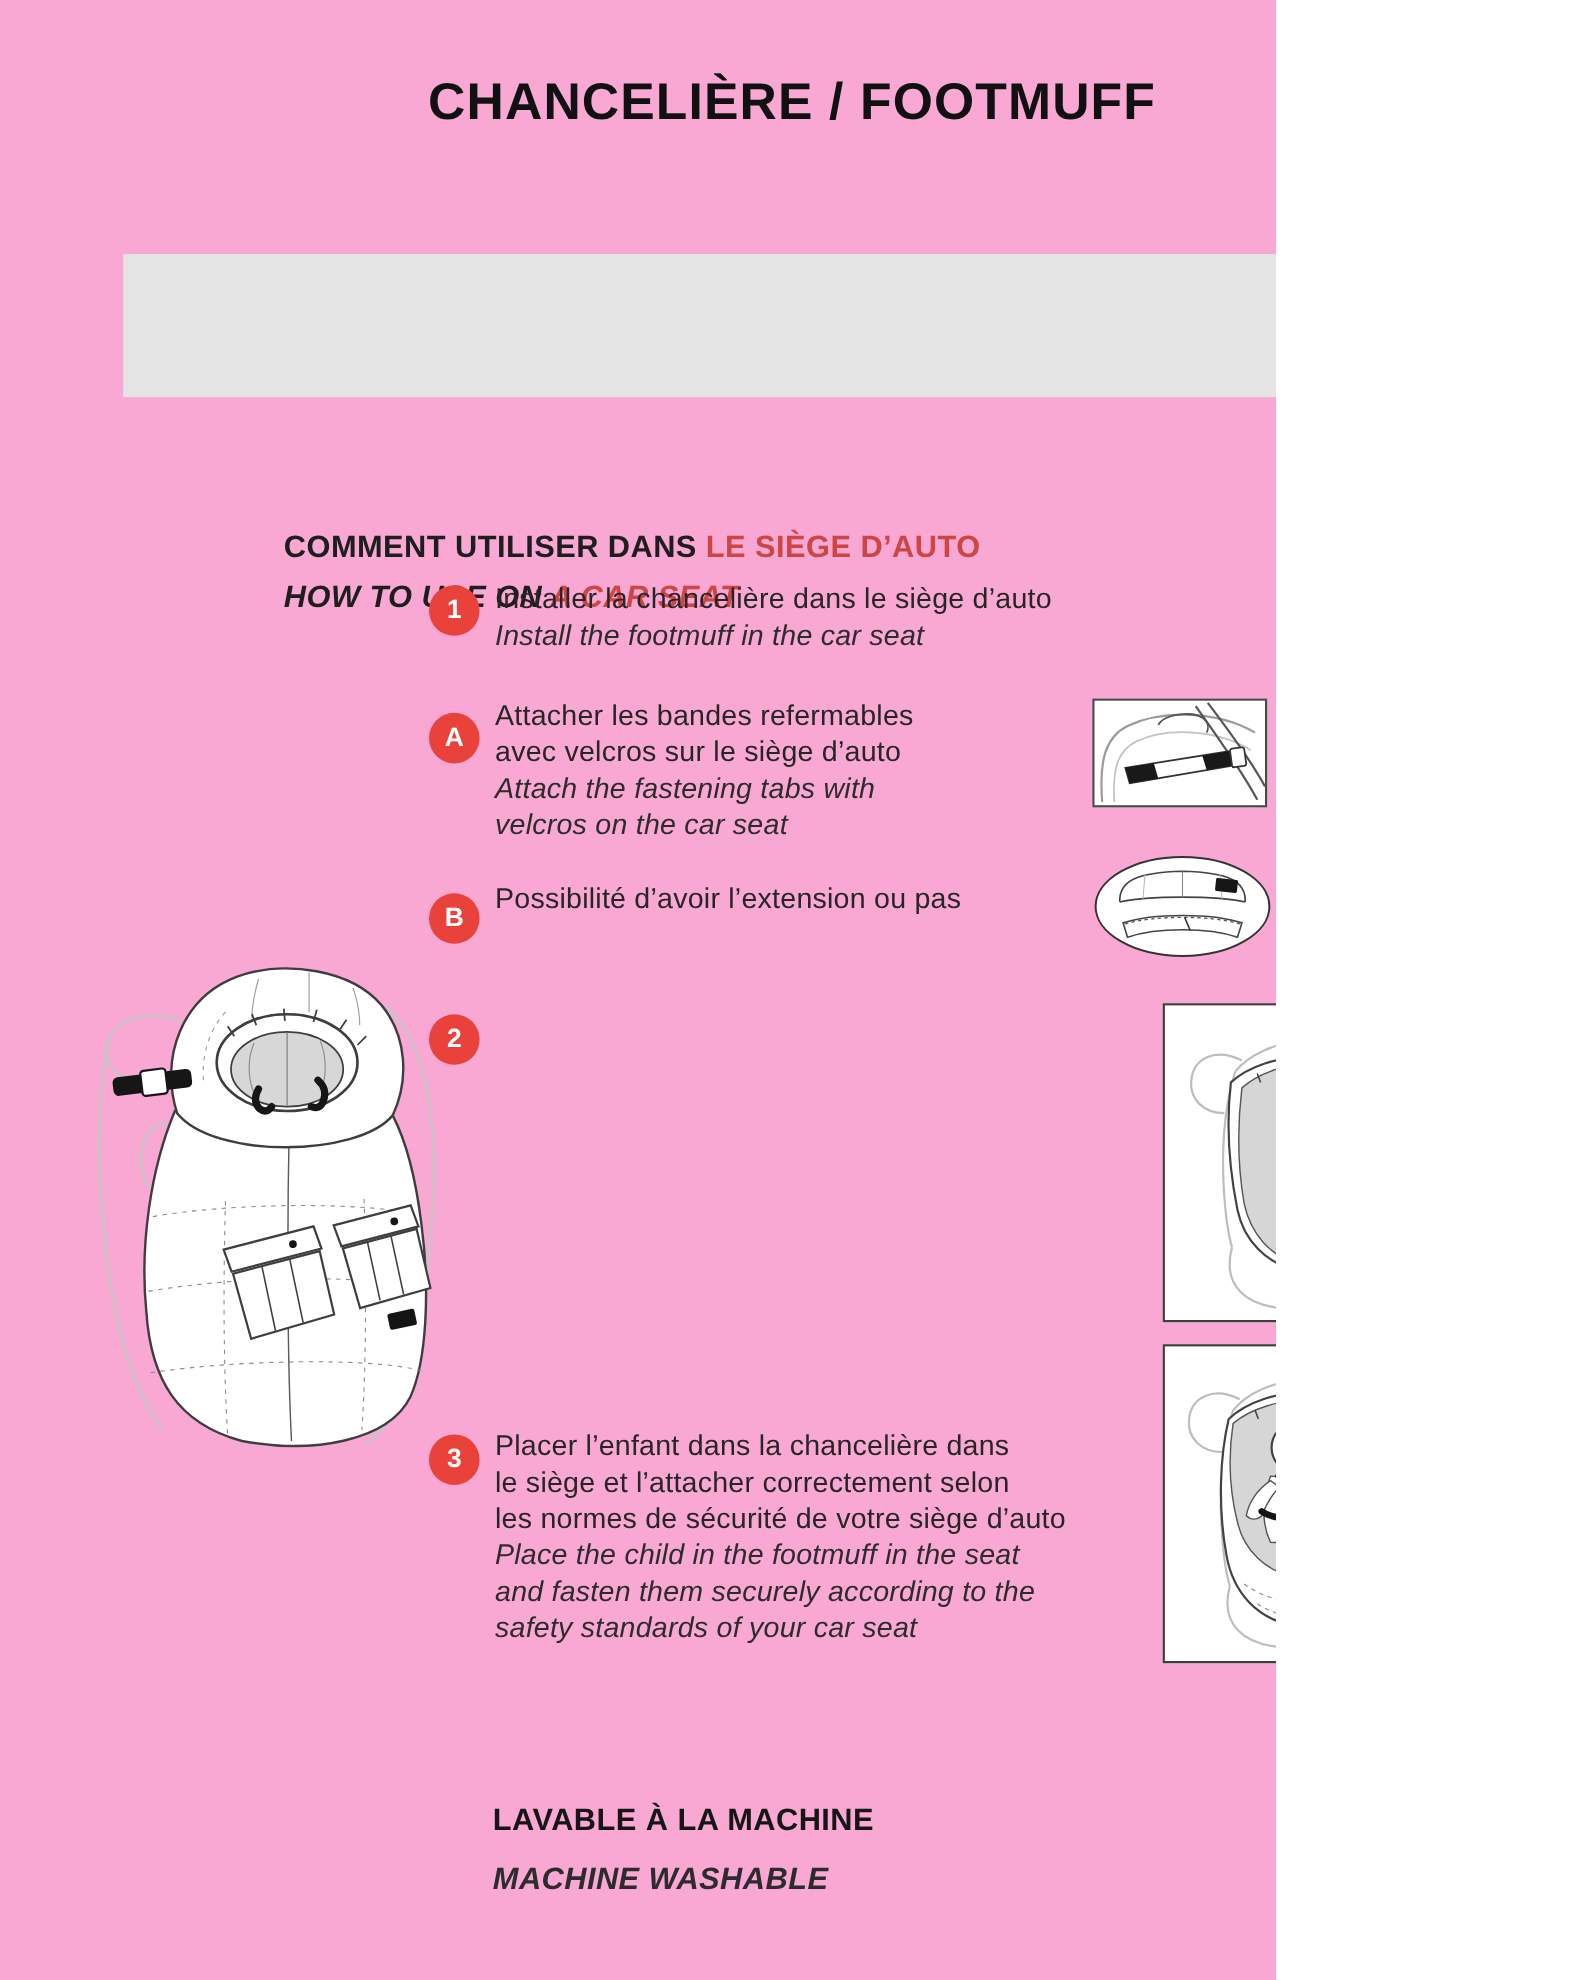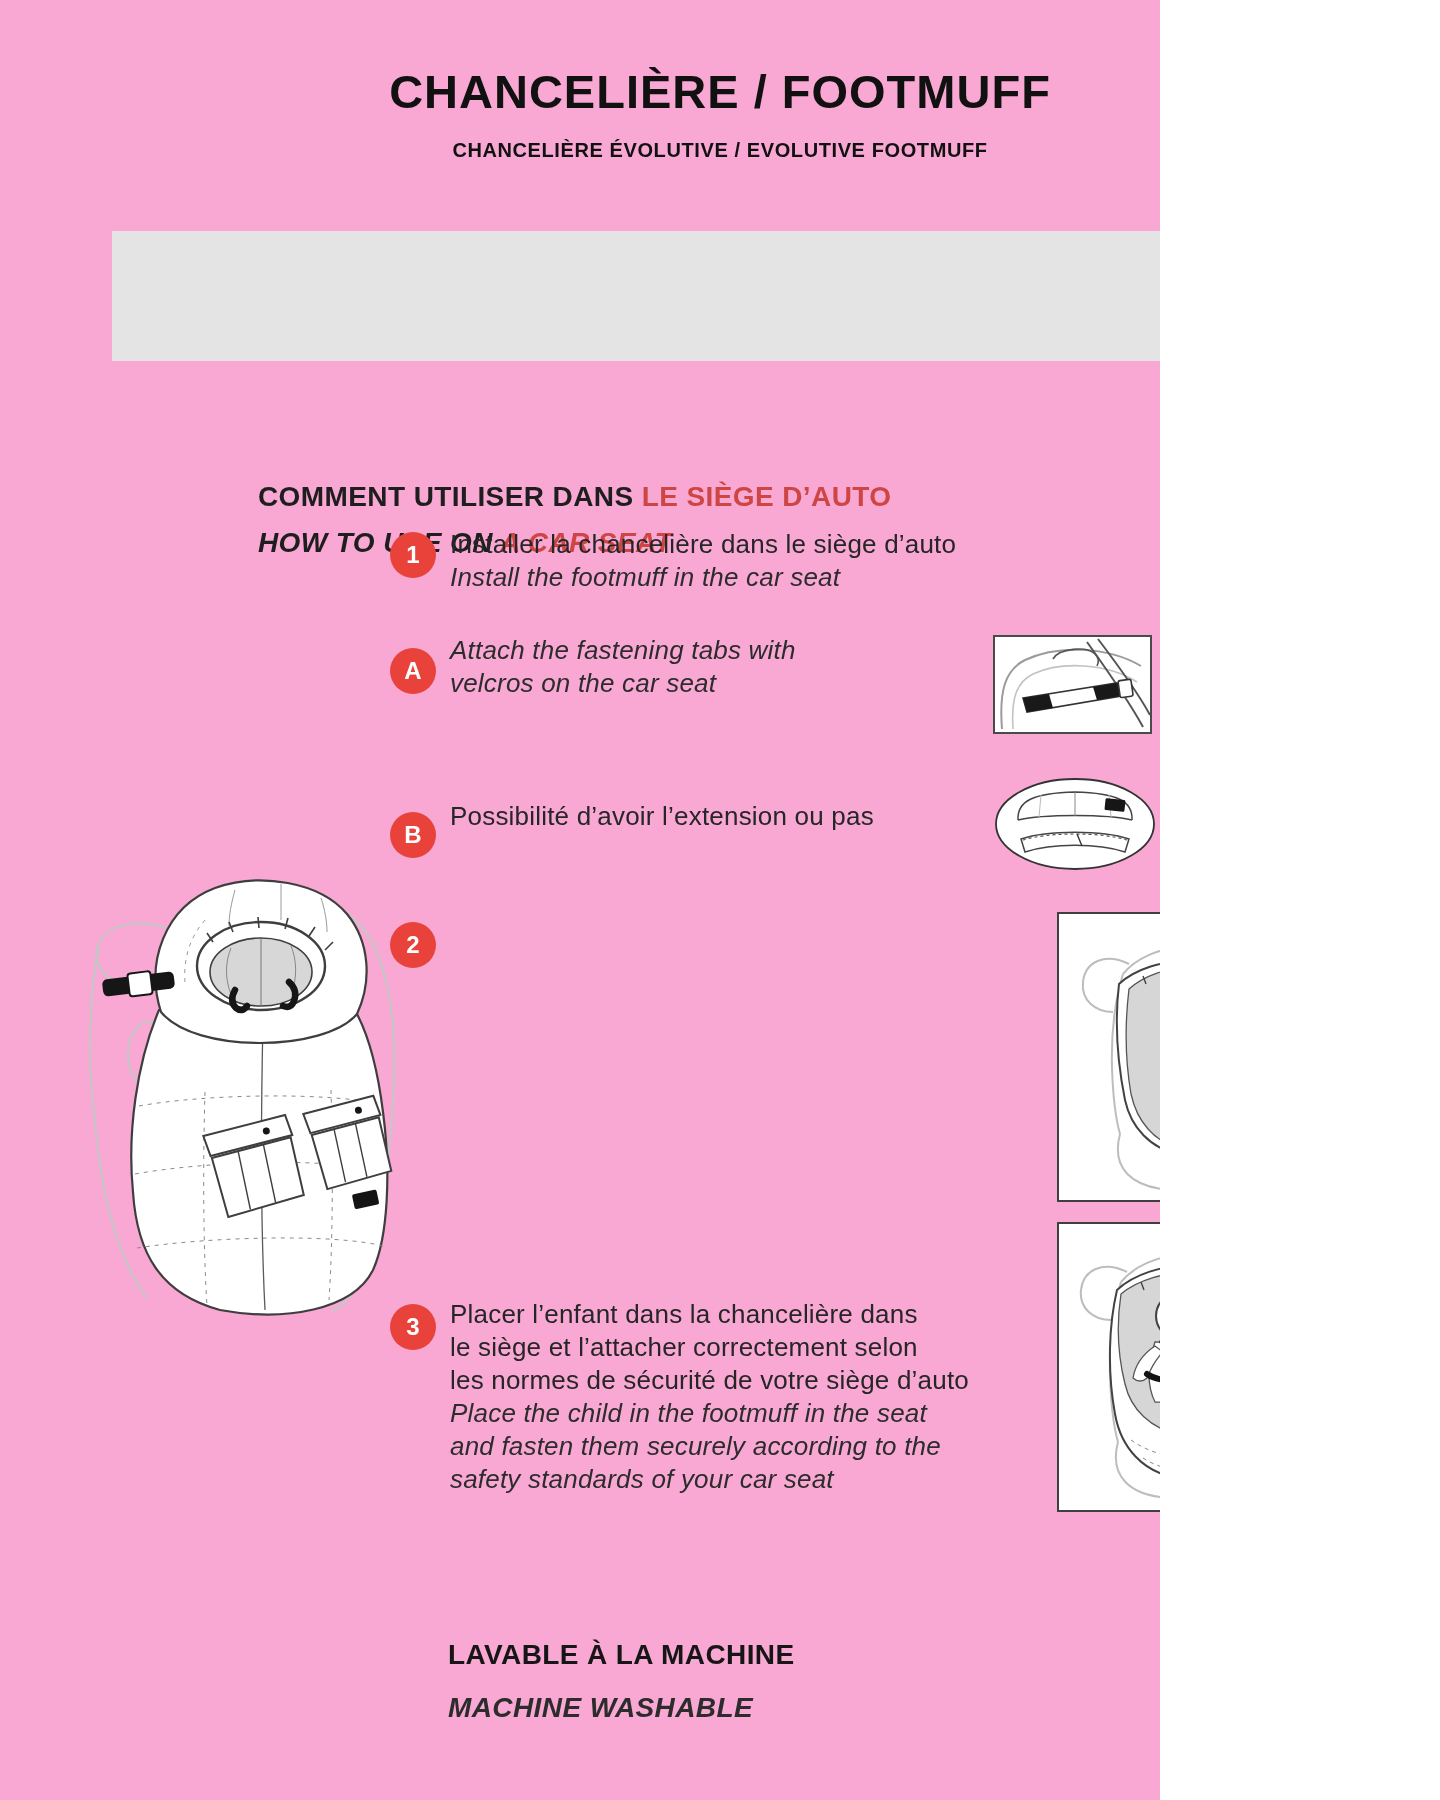--- a/index.html
+++ b/index.html
@@ -33,21 +33,20 @@
                color:#161616;letter-spacing:0.4px;}
   .footer-note .en{font-style:italic;font-weight:800;margin-top:20px;}
   svg{display:block;}
 </style>
 </head>
 <body>
 
 <div class="page">
 
   <div class="abs doc-title">CHANCELIÈRE / FOOTMUFF</div>
-  <div class="abs doc-subtitle">CHANCELIÈRE ÉVOLUTIVE / EVOLUTIVE FOOTMUFF</div>
 
   <div class="abs banner">
     <div class="abs banner-line1" style="position:absolute;">
       <span>COMMENT UTILISER DANS </span><span class="hl">LE SIÈGE D’AUTO</span>
     </div>
     <div class="abs banner-line2" style="position:absolute;">
       <span>HOW TO USE ON </span><span class="hl">A CAR SEAT</span>
     </div>
   </div>
 
@@ -56,20 +55,22 @@
   </div>
   <div class="abs step-text" style="left:450px;top:528px;">
     <div class="fr">Installer la chancelière dans le siège d’auto</div>
     <div class="en">Install the footmuff in the car seat</div>
   </div>
 
   <div class="abs badge" style="left:390px;top:648px;">
     <span>A</span>
   </div>
   <div class="abs step-text" style="left:450px;top:634px;">
+    <div class="fr">Attacher les bandes refermables
+avec velcros sur le siège d’auto</div>
     <div class="en">Attach the fastening tabs with
 velcros on the car seat</div>
   </div>
 
   <div class="abs badge" style="left:390px;top:812px;">
     <span>B</span>
   </div>
   <div class="abs step-text" style="left:450px;top:800px;">
     <div class="fr">Possibilité d’avoir l’extension ou pas</div>
   </div>

